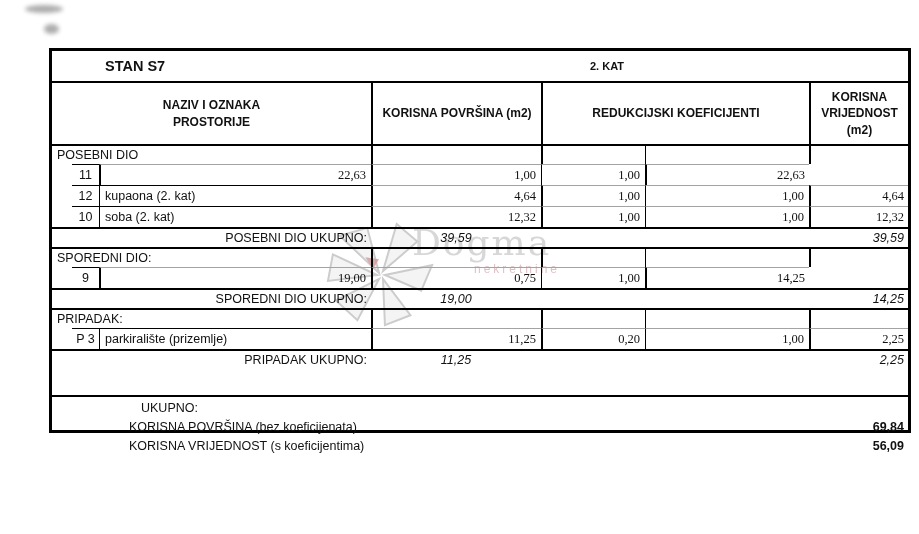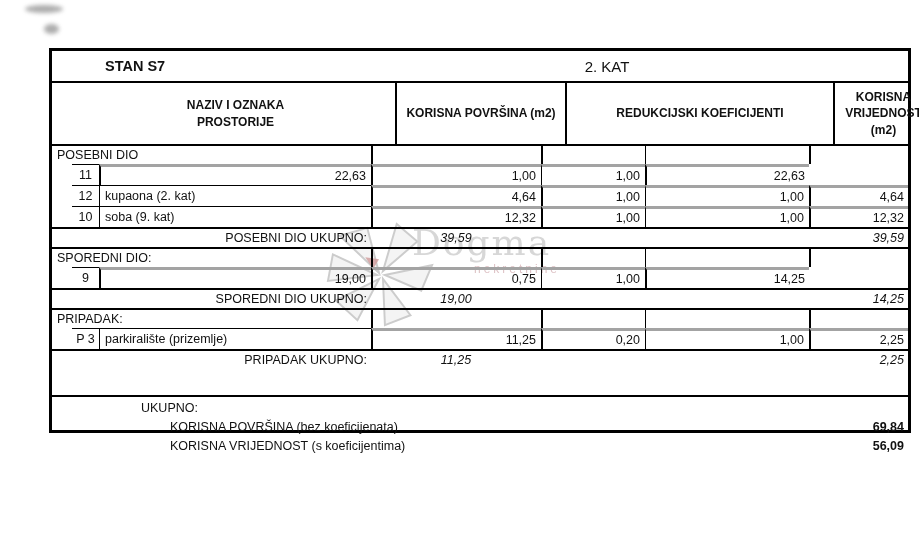--- a/index.html
+++ b/index.html
@@ -28,45 +28,45 @@
   .num{justify-content:center;margin-left:20px;}
   .name{padding-left:5px;}
   .val{justify-content:flex-end;padding-right:5px;}
   .lastval{justify-content:flex-end;padding-right:4px;}
   .ctr{justify-content:center;}
 
   .bl1{border-left:1px solid #000;}
   .bl2{border-left:2px solid #000;}
   .bt2{border-top:2px solid #000;}
   .btk{border-top:1px solid #000;}
-  .btg{border-top:3px solid #a3a3a3;}
+  .btg{border-top:1px solid #a3a3a3;font-family:Liberation Serif, serif;}
 
   .h-title{height:30px;}
   .h-head{height:63px;}
   .h-sect{height:20px;text-align:right;}
   .h-data{height:21px;}
   .h-tot{height:20px;}
 
   #title-row{position:relative;}
   #title-stan{position:absolute;left:53px;top:0;height:30px;display:flex;align-items:center;
               font-weight:bold;font-size:14.5px;}
   #title-kat{position:absolute;left:460px;top:0;width:190px;height:30px;display:flex;align-items:center;
-             justify-content:center;font-weight:normal;font-size:15px;}
+             justify-content:center;font-weight:bold;font-size:11px;}
 
   .head-cell{font-weight:bold;font-size:12px;justify-content:center;text-align:center;
              white-space:pre-line;line-height:1.35;}
 
   .tot-label{justify-content:flex-end;padding-right:4px;}
   .italic{font-style:italic;}
 
   #grand{box-sizing:border-box;border-top:2px solid #000;height:60px;position:relative;
          padding-top:1px;margin-top:26px;}
   .grand-line{height:19px;display:flex;align-items:center;box-sizing:border-box;}
   .grand-main{padding-left:89px;}
-  .grand-sub{padding-left:118px;}
+  .grand-sub{padding-left:77px;}
   .grand-val{margin-left:auto;padding-right:4px;font-weight:bold;}
 </style>
 </head>
 <body>
 
 <div id="page">
 
   <div class="smudge" style="left:25px;top:5px;width:38px;height:8px;"></div>
   <div class="smudge" style="left:44px;top:24px;width:15px;height:10px;"></div>
 
@@ -86,21 +86,21 @@
     <div id="wm-sub">nekretnine</div>
   </div>
 
   <div id="sheet">
 
     <div id="title-row" class="h-title">
       <span id="title-stan">STAN S7</span>
       <span id="title-kat">2. KAT</span>
     </div>
 
-    <div class="row h-head bt2" style="grid-template-columns:319px 170px 268px 99px;padding-left:24px;">
+    <div class="row h-head bt2" style="grid-template-columns:319px 170px 268px 99px;">
       <div class="c head-cell">NAZIV I OZNAKA
 PROSTORIJE</div>
       <div class="c head-cell bl2">KORISNA POVRŠINA (m2)</div>
       <div class="c head-cell bl2">REDUKCIJSKI KOEFICIJENTI</div>
       <div class="c head-cell bl2">KORISNA
 VRIJEDNOST
 (m2)</div>
     </div>
 
     <div class="row cols-sect h-sect bt2">
@@ -123,21 +123,21 @@
       <div class="c num btk">12</div>
       <div class="c name bl1 btk">kupaona (2. kat)</div>
       <div class="c val bl2 btg">4,64</div>
       <div class="c val bl2 btg">1,00</div>
       <div class="c val bl1 btg">1,00</div>
       <div class="c lastval bl2 btg">4,64</div>
     </div>
 
     <div class="row cols-data h-data">
       <div class="c num btk">10</div>
-      <div class="c name bl1 btk">soba (9. kat)</div>
+      <div class="c name bl1 btk">soba (2. kat)</div>
       <div class="c val bl2 btg">12,32</div>
       <div class="c val bl2 btg">1,00</div>
       <div class="c val bl1 btg">1,00</div>
       <div class="c lastval bl2 btg">12,32</div>
     </div>
 
     <div class="row cols-tot h-tot bt2">
       <div class="c tot-label">POSEBNI DIO UKUPNO:</div>
       <div class="c ctr italic">39,59</div>
       <div class="c"></div>

